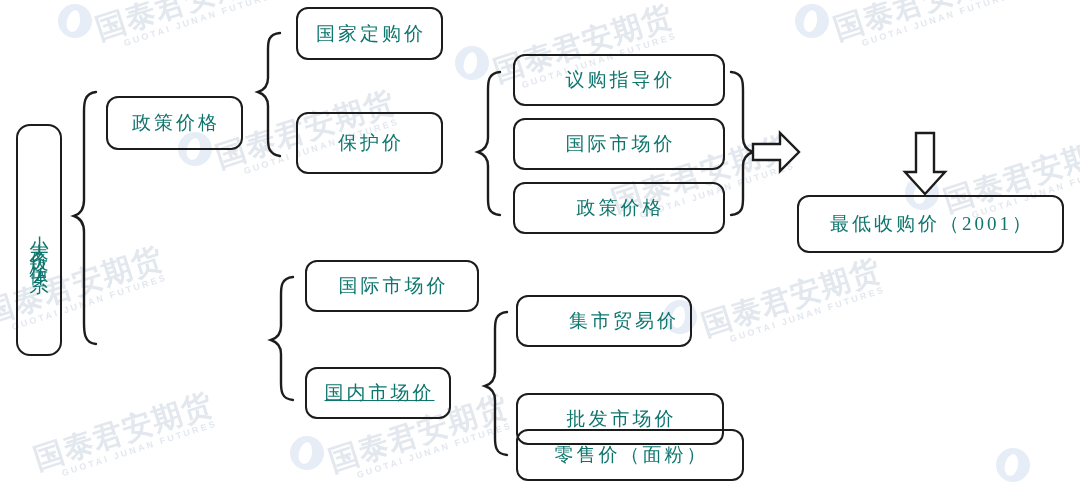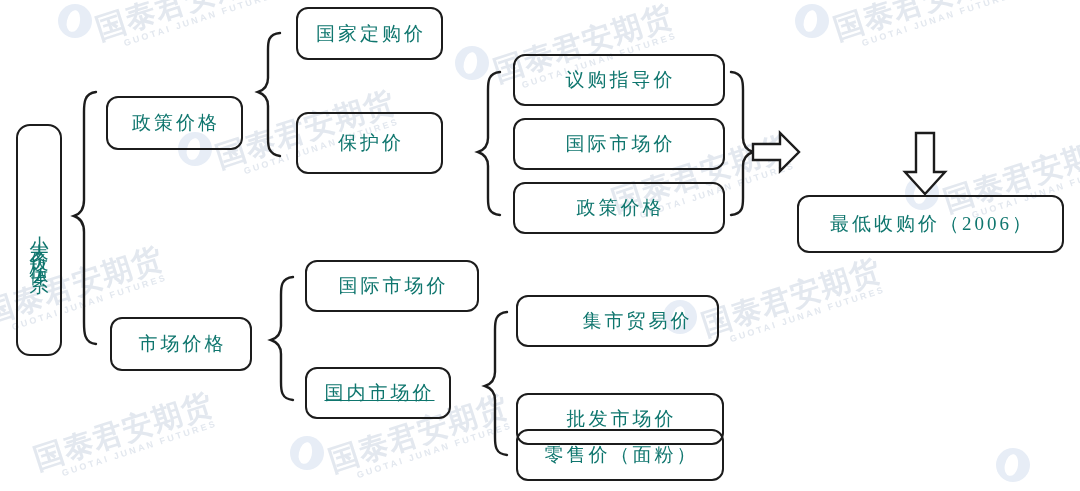--- a/index.html
+++ b/index.html
@@ -206,39 +206,38 @@
                C 495,380 491,384 485,386
                C 491,388 495,392 495,400
                L 495,437
                C 495,445 495,454 507,455"></path>
     </svg>
 
     <div class="node root" style="left:16px; top:124px; width:46px; height:232px;">小麦价格体系</div>
 
     <div class="node" style="left:106px; top:60px; width:137px; height:54px;margin-top:36px;">政策价格</div>
 
-    <div class="node" style="left:110px; top:317px; width:142px; height:54px;">市场价格</div>
 
     <div class="node" style="left:296px; top:7px; width:147px; height:53px;">国家定购价</div>
 
     <div class="node" style="left:296px; top:112px; width:147px; height:62px;">保护价</div>
 
     <div class="node" style="left:513px; top:54px; width:212px; height:52px;">议购指导价</div>
 
     <div class="node" style="left:513px; top:118px; width:212px; height:52px;">国际市场价</div>
 
     <div class="node" style="left:513px; top:182px; width:212px; height:52px;">政策价格</div>
 
 
-    <div class="node" style="left:797px; top:195px; width:267px; height:58px;">最低收购价（2006）</div>
+    <div class="node" style="left:797px; top:195px; width:267px; height:58px;">最低收购价（2001）</div>
 
     <div class="node" style="left:305px; top:260px; width:174px; height:52px;">国际市场价</div>
 
     <div class="node" style="left:305px; top:367px; width:146px; height:52px;text-decoration:underline;">国内市场价</div>
 
-    <div class="node" style="left:516px; top:295px; width:203px; height:52px;padding-left:37px;">集市贸易价</div>
+    <div class="node" style="left:516px; top:295px; width:176px; height:52px;padding-left:37px;">集市贸易价</div>
 
     <div class="node" style="left:516px; top:362px; width:208px; height:52px;margin-top:31px;">批发市场价</div>
 
-    <div class="node" style="left:516px; top:429px; width:208px; height:52px;">零售价（面粉）</div>
+    <div class="node" style="left:516px; top:429px; width:228px; height:52px;">零售价（面粉）</div>
 
   </div>
 </div>
 
 </body></html>

